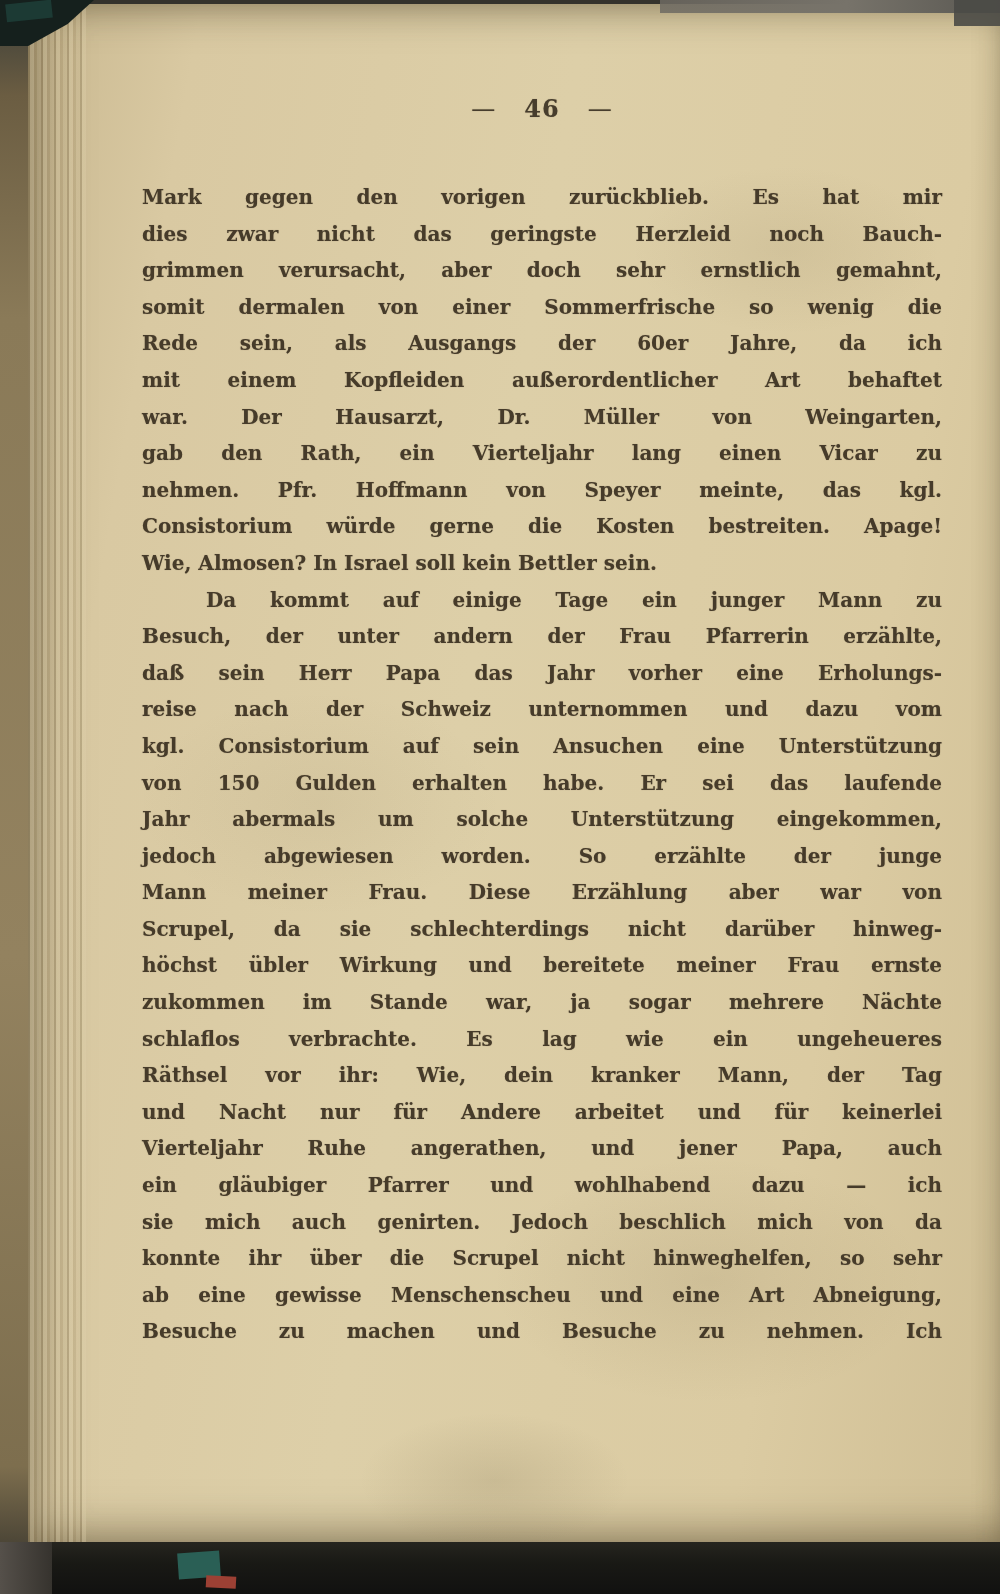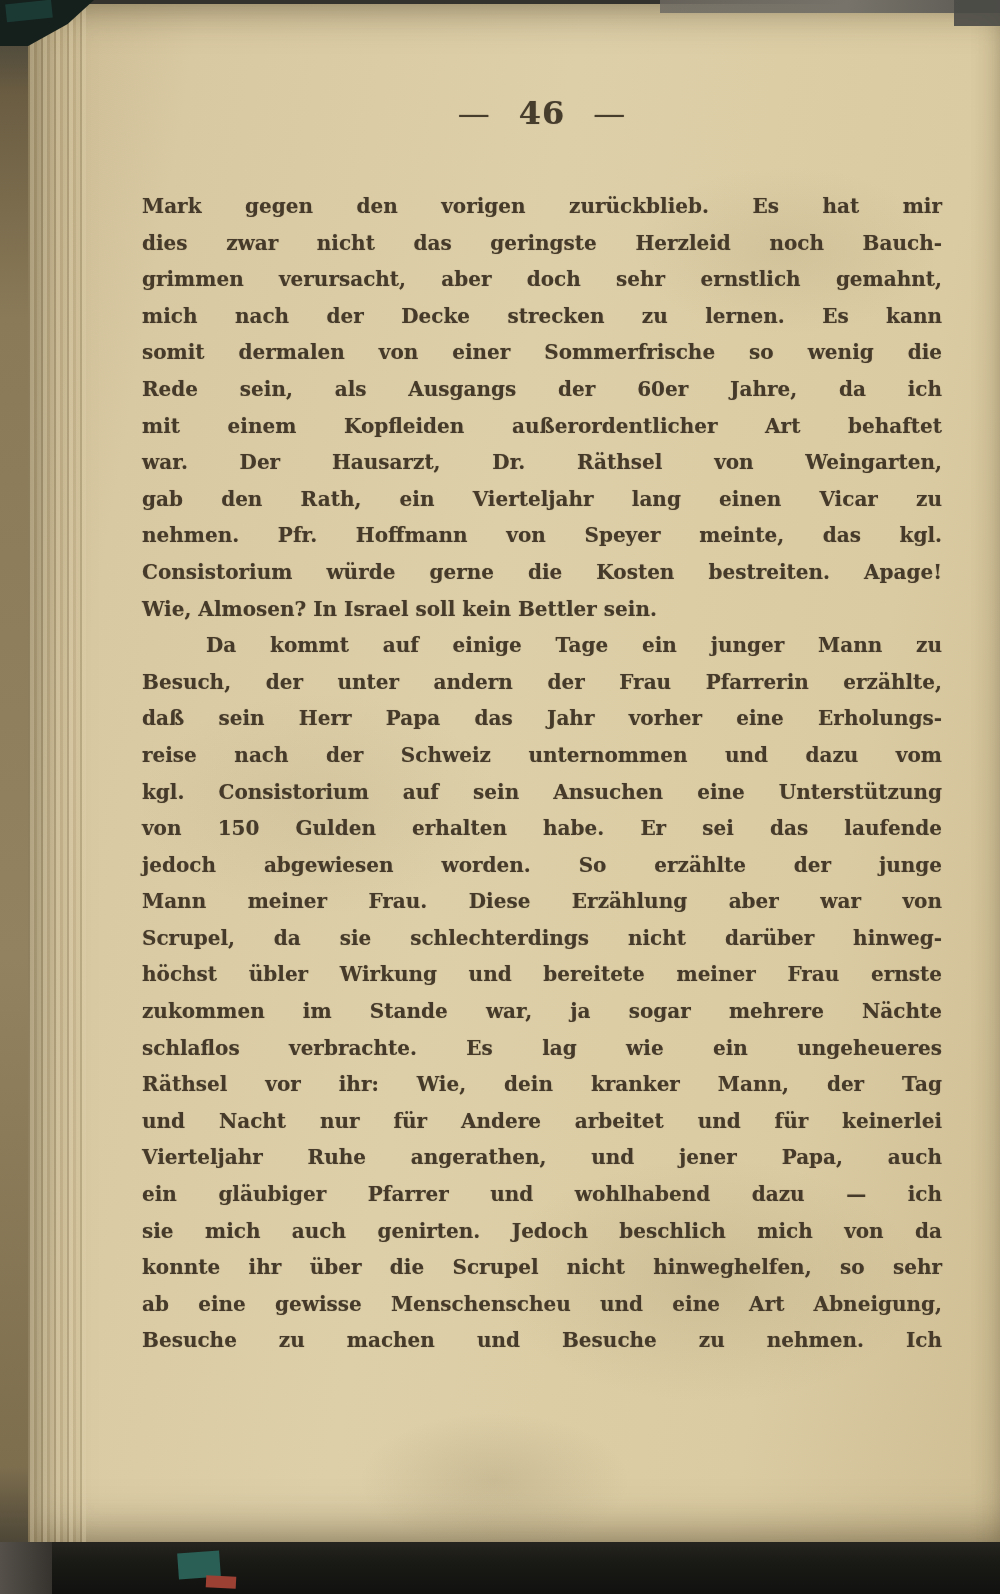--- a/index.html
+++ b/index.html
@@ -85,21 +85,21 @@
     background:#9c4034; transform:rotate(3deg);
   }
 
   
   .text-layer {
     position:absolute; left:142px; right:58px; top:94px; z-index:8;
     color:#443a2a;
   }
   .page-header {
     text-align:center;
-    font-size:32px; font-weight:bold;
+    font-size:24px; font-weight:bold;
     color:#473d2d;
     letter-spacing:1px;
     margin-bottom:56px;
     text-shadow:0 0 1px rgba(62,52,34,0.4);
   }
   .page-header .dash { margin:0 28px; font-weight:normal; }
   .line {
     font-size:20px;
     line-height:36.6px;
     font-weight:700;
@@ -132,37 +132,37 @@
 
 <div class="text-layer">
   <div class="page-header">
     <span class="dash">—</span><span>46</span><span class="dash">—</span>
   </div>
   <div id="text-block">
       <div class="paragraph">
         <div class="line">Mark gegen den vorigen zurückblieb. Es hat mir</div>
         <div class="line">dies zwar nicht das geringste Herzleid noch Bauch-</div>
         <div class="line">grimmen verursacht, aber doch sehr ernstlich gemahnt,</div>
-        <div class="line">mich nach der Decke strecken zu lernen. Es kann</div>
         <div class="line">somit dermalen von einer Sommerfrische so wenig die</div>
         <div class="line">Rede sein, als Ausgangs der 60er Jahre, da ich</div>
         <div class="line">mit einem Kopfleiden außerordentlicher Art behaftet</div>
-        <div class="line">war. Der Hausarzt, Dr. Räthsel von Weingarten,</div>
+        <div class="line">war. Der Hausarzt, Dr. Müller von Weingarten,</div>
         <div class="line">gab den Rath, ein Vierteljahr lang einen Vicar zu</div>
         <div class="line">nehmen. Pfr. Hoffmann von Speyer meinte, das kgl.</div>
         <div class="line">Consistorium würde gerne die Kosten bestreiten. Apage!</div>
         <div class="line last">Wie, Almosen? In Israel soll kein Bettler sein.</div>
       </div>
       <div class="paragraph">
         <div class="line indent">Da kommt auf einige Tage ein junger Mann zu</div>
         <div class="line">Besuch, der unter andern der Frau Pfarrerin erzählte,</div>
         <div class="line">daß sein Herr Papa das Jahr vorher eine Erholungs-</div>
         <div class="line">reise nach der Schweiz unternommen und dazu vom</div>
         <div class="line">kgl. Consistorium auf sein Ansuchen eine Unterstützung</div>
         <div class="line">von 150 Gulden erhalten habe. Er sei das laufende</div>
+        <div class="line">Jahr abermals um solche Unterstützung eingekommen,</div>
         <div class="line">jedoch abgewiesen worden. So erzählte der junge</div>
         <div class="line">Mann meiner Frau. Diese Erzählung aber war von</div>
         <div class="line">Scrupel, da sie schlechterdings nicht darüber hinweg-</div>
         <div class="line">höchst übler Wirkung und bereitete meiner Frau ernste</div>
         <div class="line">zukommen im Stande war, ja sogar mehrere Nächte</div>
         <div class="line">schlaflos verbrachte. Es lag wie ein ungeheueres</div>
         <div class="line">Räthsel vor ihr: Wie, dein kranker Mann, der Tag</div>
         <div class="line">und Nacht nur für Andere arbeitet und für keinerlei</div>
         <div class="line">Vierteljahr Ruhe angerathen, und jener Papa, auch</div>
         <div class="line">ein gläubiger Pfarrer und wohlhabend dazu — ich</div>

